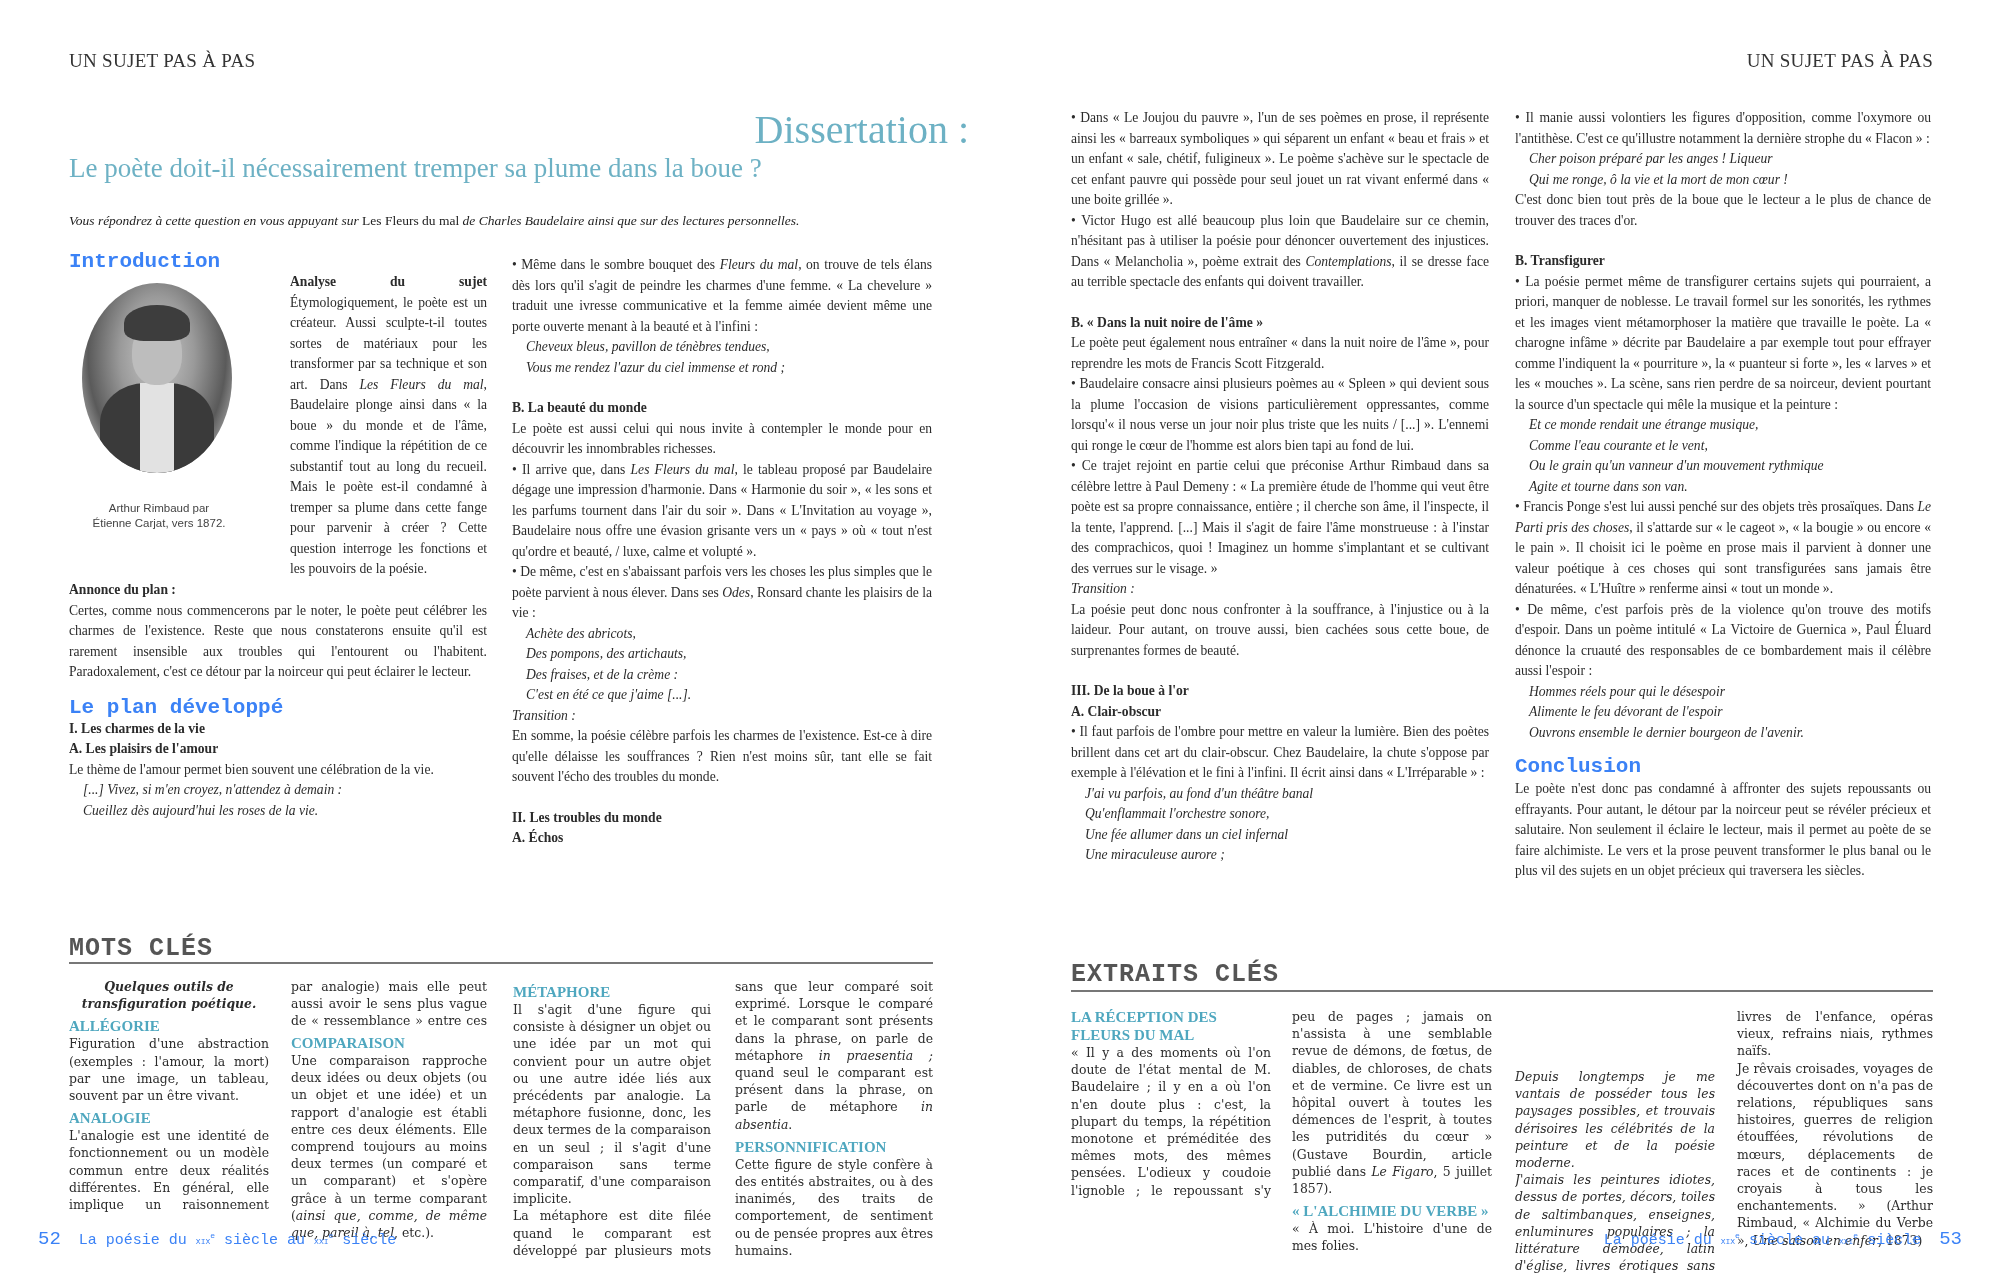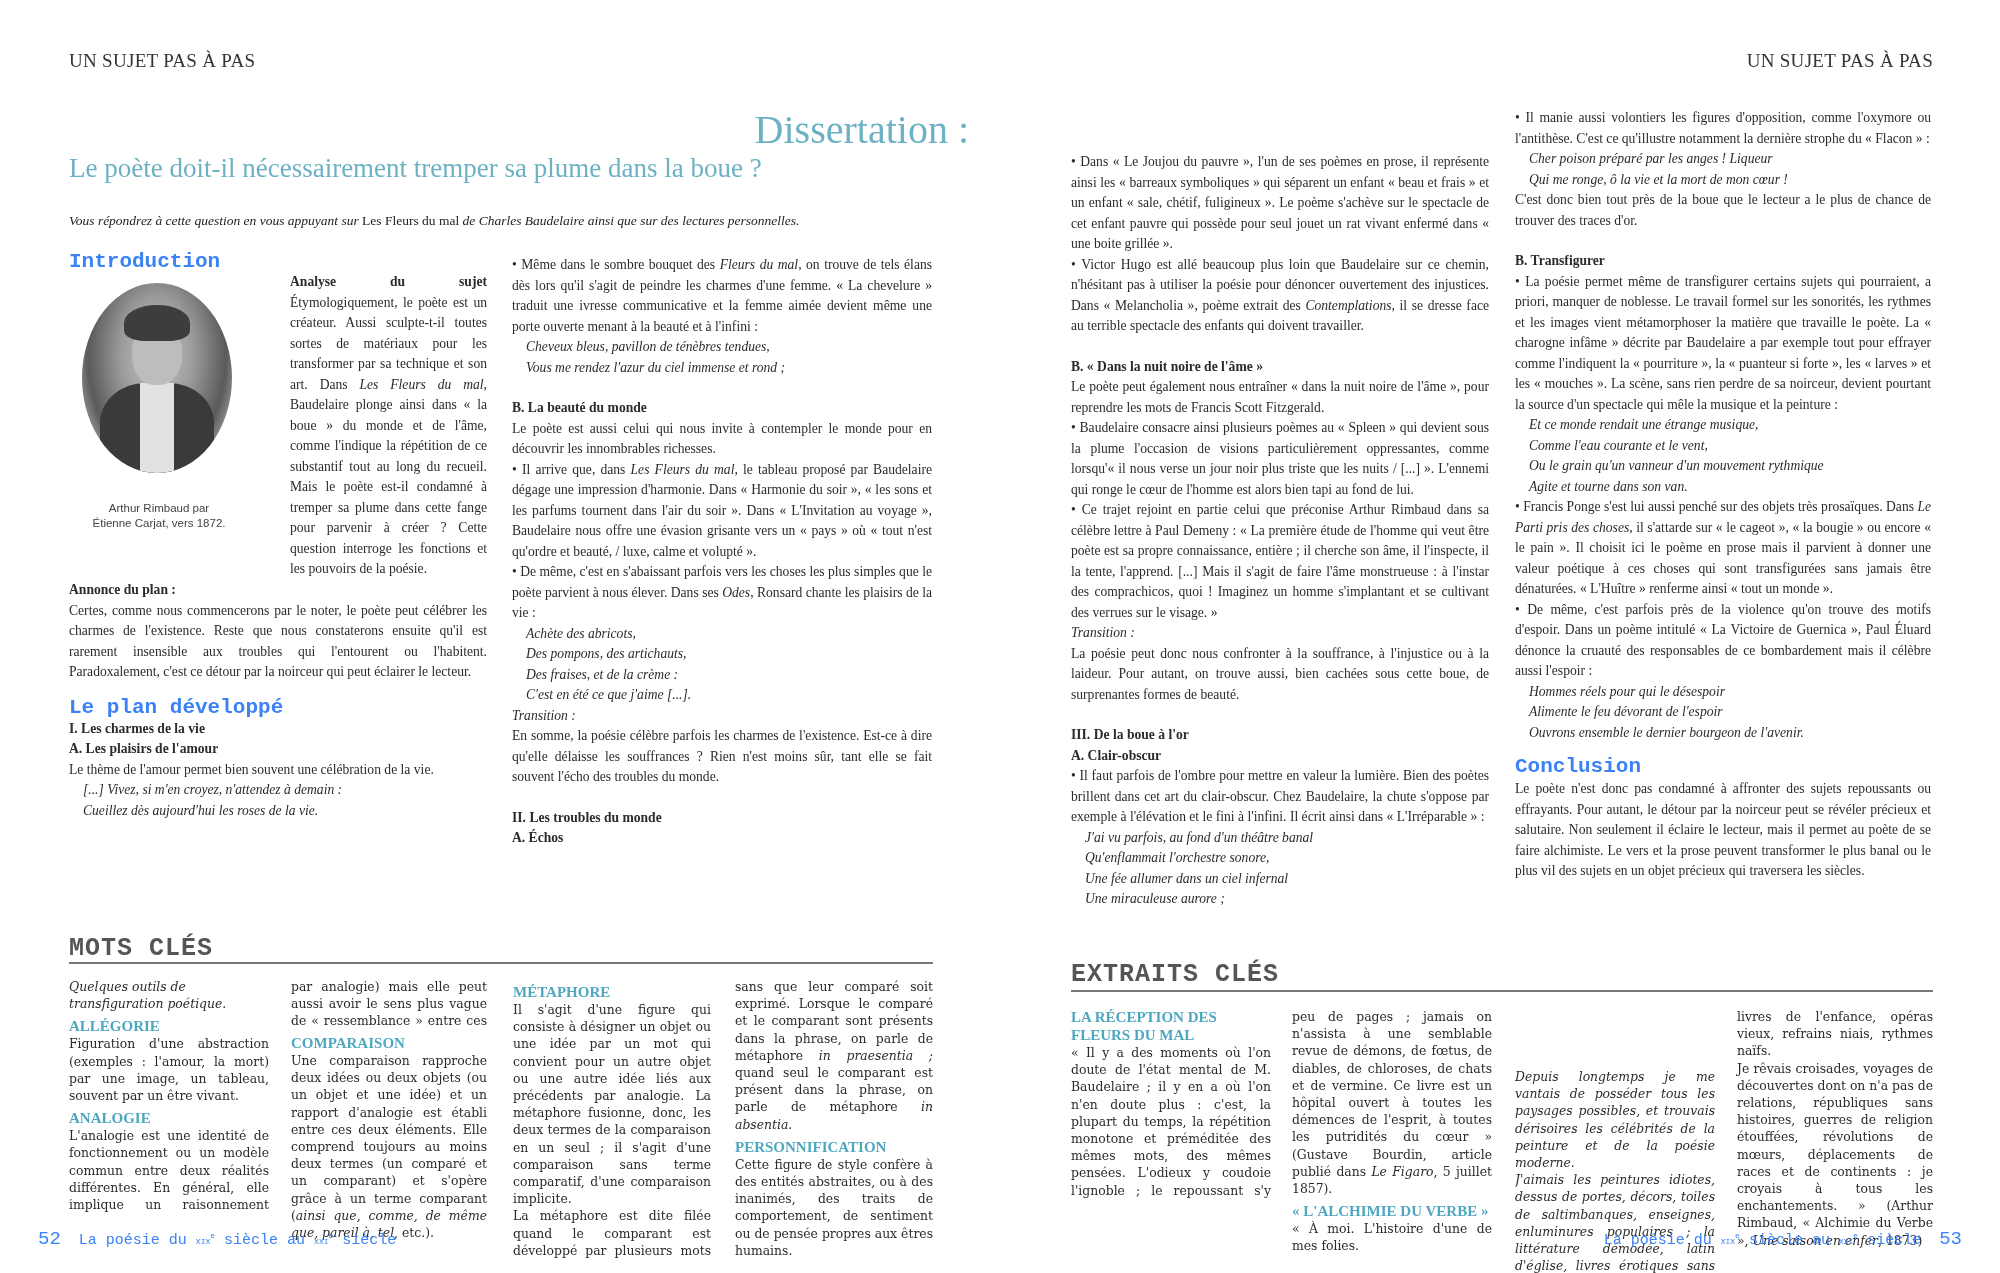--- a/index.html
+++ b/index.html
@@ -24,21 +24,21 @@
   .photo .face { position:absolute; left:50px; top:40px; width:50px; height:62px; border-radius:45%; background:#bdbdbd; }
   .photo .hair { position:absolute; left:42px; top:22px; width:66px; height:36px; border-radius:50% 50% 30% 30%; background:#3d3d3d; }
   .photo .coat { position:absolute; left:18px; top:100px; width:114px; height:100px; border-radius:40% 40% 0 0; background:#3a3a3a; }
   .photo .shirt { position:absolute; left:58px; top:100px; width:34px; height:90px; background:#e2e2e2; }
   .caption { font-family:"Liberation Sans", sans-serif; font-size:11.5px; color:#444; text-align:center; line-height:15px; }
   .box-h { font-family:Liberation Mono, monospace; font-weight:bold; font-size:25px; color:#555; letter-spacing:1px; }
   .rule { height:2px; background:#777; }
   .kw { font-family:"DejaVu Serif", serif; font-size:12.4px; line-height:17.2px; color:#2b2b2b; text-align:justify; }
   .kw p { margin:0; }
   .kw .term { font-family:"Liberation Serif", serif; font-weight:bold; color:#4fa7bf; font-size:15px; margin-top:5px; line-height:18px; text-align:left; }
-  .kw .lead { font-weight:normal; font-style:italic; text-align:left; }
+  .kw .lead { font-weight:bold; font-style:italic; text-align:center; }
   .kw .i { font-style:italic; }
   .foot { font-family:Liberation Mono, monospace; color:#3b82f6; font-size:15px; }
   .foot .num { font-size:19px; }
   .foot .sc { font-variant:small-caps; font-size:12px; }
 </style>
 </head>
 <body>
 
 <div class="abs runhead" style="left:69px;top:50px;">UN SUJET PAS À PAS</div>
 <div class="abs runhead" style="right:67px;top:50px;">UN SUJET PAS À PAS</div>
@@ -95,21 +95,21 @@
   <p class="verse">Des pompons, des artichauts,</p>
   <p class="verse">Des fraises, et de la crème :</p>
   <p class="verse">C'est en été ce que j'aime [...].</p>
   <p class="i">Transition :</p>
   <p>En somme, la poésie célèbre parfois les charmes de l'existence. Est-ce à dire qu'elle délaisse les souffrances ? Rien n'est moins sûr, tant elle se fait souvent l'écho des troubles du monde.</p>
   <div class="gap" style="height:20px;"></div>
   <p class="b">II. Les troubles du monde</p>
   <p class="b">A. Échos</p>
 </div>
 
-<div class="abs col" style="left:1071px;top:108px;width:418px;margin-top:44px;">
+<div class="abs col" style="left:1071px;top:108px;width:418px;">
   <p>• Dans « Le Joujou du pauvre », l'un de ses poèmes en prose, il représente ainsi les « barreaux symboliques » qui séparent un enfant « beau et frais » et un enfant « sale, chétif, fuligineux ». Le poème s'achève sur le spectacle de cet enfant pauvre qui possède pour seul jouet un rat vivant enfermé dans « une boite grillée ».</p>
   <p><span>• Victor Hugo est allé beaucoup plus loin que Baudelaire sur ce chemin, n'hésitant pas à utiliser la poésie pour dénoncer ouvertement des injustices. Dans « Melancholia », poème extrait des </span><span class="i">Contemplations</span><span>, il se dresse face au terrible spectacle des enfants qui doivent travailler.</span></p>
   <div class="gap" style="height:20px;"></div>
   <p class="b">B. « Dans la nuit noire de l'âme »</p>
   <p>Le poète peut également nous entraîner « dans la nuit noire de l'âme », pour reprendre les mots de Francis Scott Fitzgerald.</p>
   <p>• Baudelaire consacre ainsi plusieurs poèmes au « Spleen » qui devient sous la plume l'occasion de visions particulièrement oppressantes, comme lorsqu'« il nous verse un jour noir plus triste que les nuits / [...] ». L'ennemi qui ronge le cœur de l'homme est alors bien tapi au fond de lui.</p>
   <p>• Ce trajet rejoint en partie celui que préconise Arthur Rimbaud dans sa célèbre lettre à Paul Demeny : « La première étude de l'homme qui veut être poète est sa propre connaissance, entière ; il cherche son âme, il l'inspecte, il la tente, l'apprend. [...] Mais il s'agit de faire l'âme monstrueuse : à l'instar des comprachicos, quoi ! Imaginez un homme s'implantant et se cultivant des verrues sur le visage. »</p>
   <p class="i">Transition :</p>
   <p>La poésie peut donc nous confronter à la souffrance, à l'injustice ou à la laideur. Pour autant, on trouve aussi, bien cachées sous cette boue, de surprenantes formes de beauté.</p>
   <div class="gap" style="height:20px;"></div>

